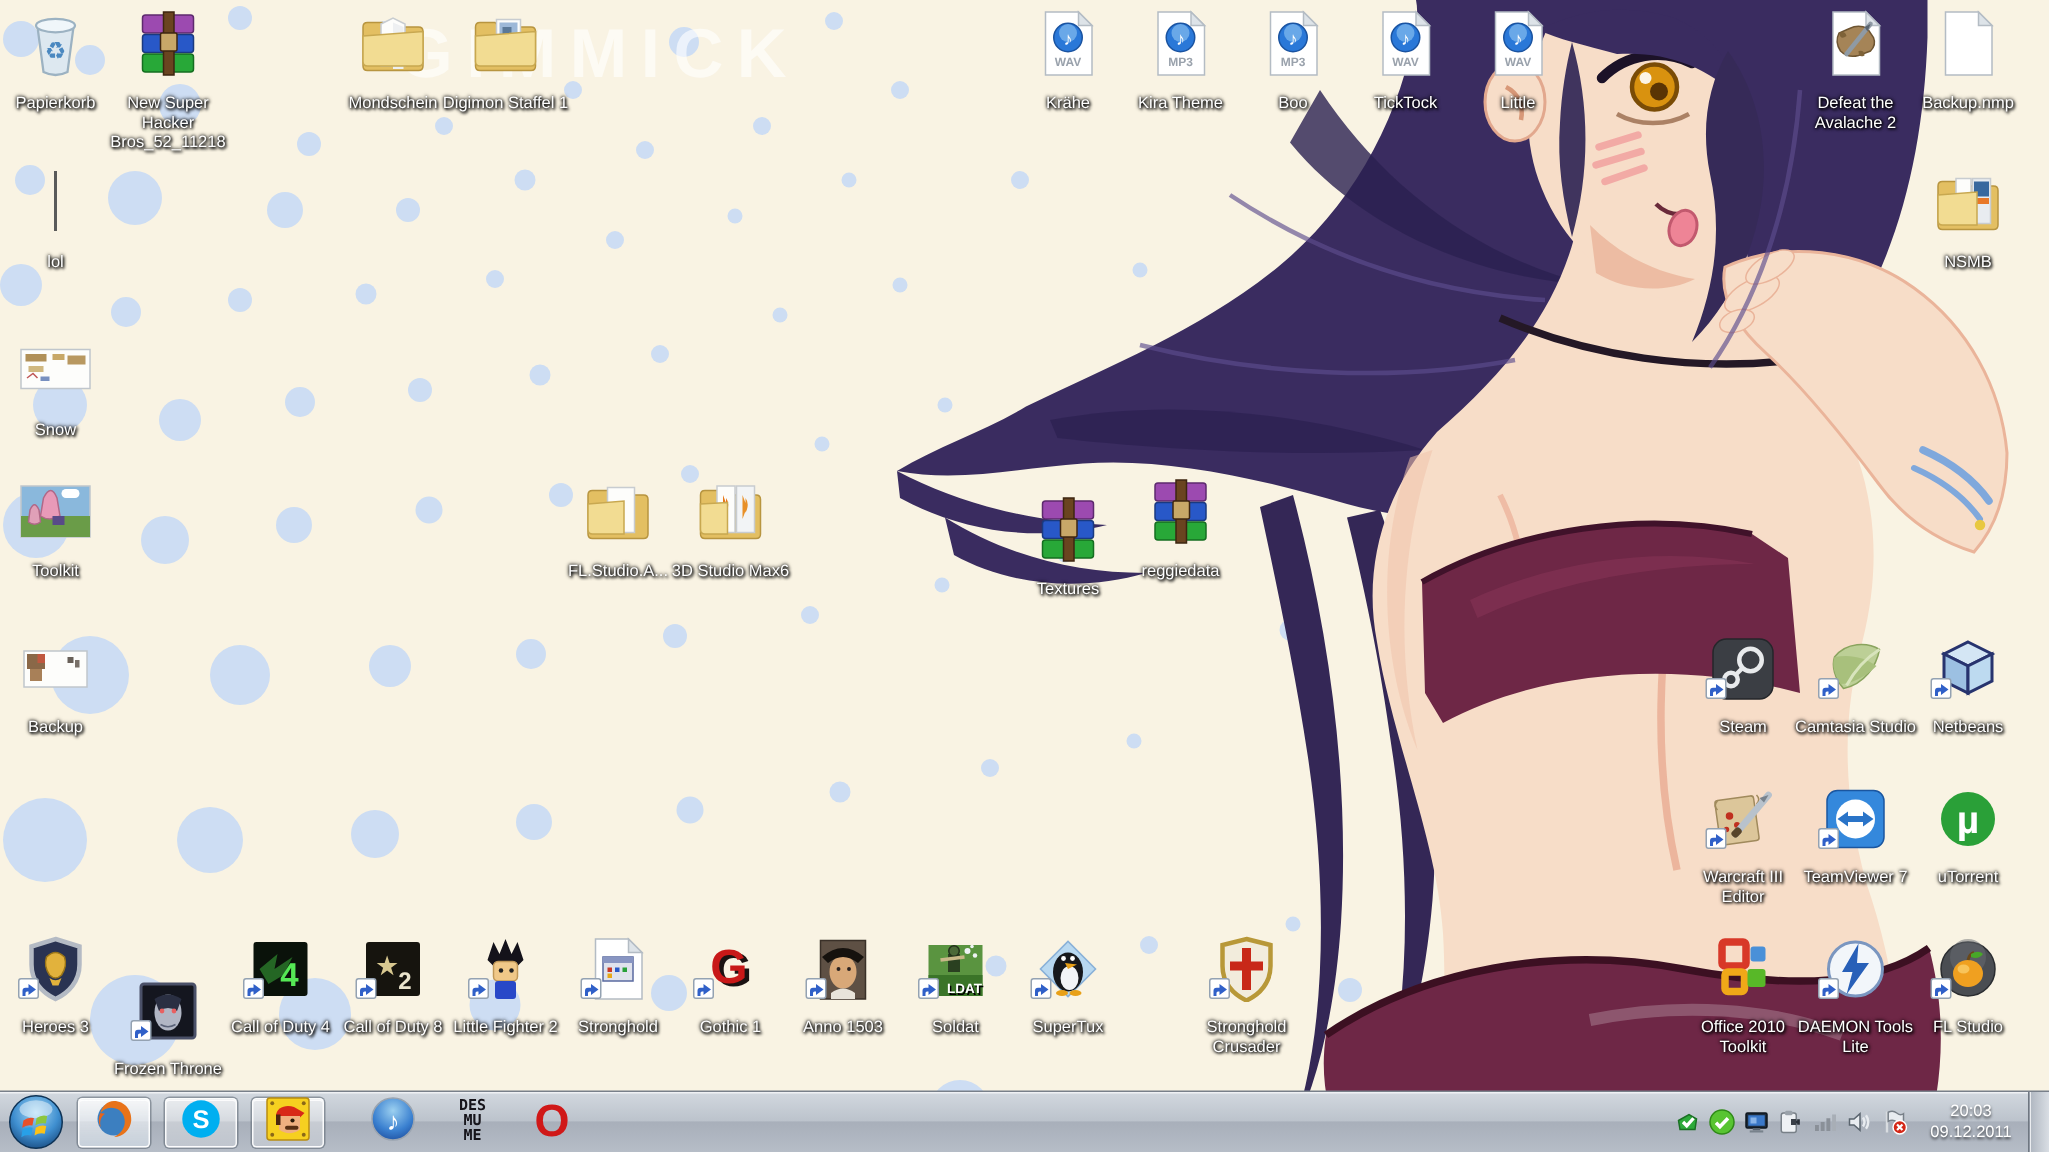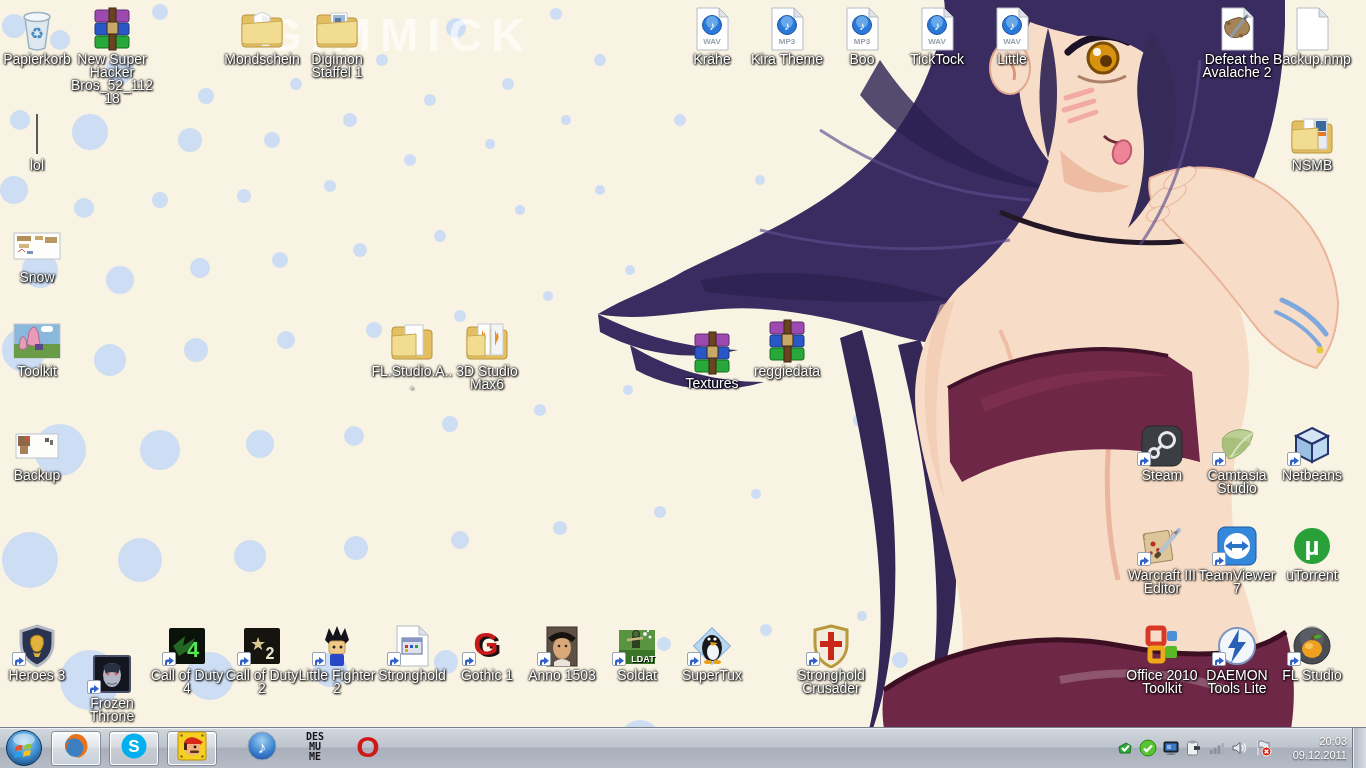--- a/index.html
+++ b/index.html
@@ -4,38 +4,38 @@
 <style>
   html,body{margin:0;padding:0;}
   body{width:1366px;height:768px;overflow:hidden;position:relative;
        font-family:"Liberation Sans",sans-serif;background:#f9f3e3;}
   .wall{position:absolute;left:0;top:0;z-index:0;}
   .watermark{position:absolute;left:266px;top:8px;z-index:1;font-size:46px;font-weight:bold;
        letter-spacing:9px;color:rgba(255,255,255,.62);user-select:none;}
   
   .dicon{position:absolute;width:84px;display:flex;flex-direction:column;align-items:center;z-index:2;}
   .ig{height:46px;width:56px;display:flex;align-items:flex-end;justify-content:center;position:relative;}
-  .lbl{margin-top:1px;font-size:14px;line-height:13px;color:#fff;text-align:center;max-width:84px;
+  .lbl{margin-top:11px;font-size:11px;line-height:13px;color:#fff;text-align:center;max-width:84px;
        overflow-wrap:anywhere;text-shadow:1px 1px 2px #000,0 0 3px rgba(0,0,0,.9),0 0 2px #000;}
   .sc{position:absolute;left:3px;bottom:2px;width:14px;height:14px;background:#fff;
        border:1px solid #94a2b2;border-radius:2px;box-sizing:border-box;}
   
   .taskbar{position:absolute;left:0;right:0;bottom:0;height:40px;z-index:5;display:flex;align-items:center;
        background:linear-gradient(#d2d8df 0%,#bcc3cc 48%,#a8afba 50%,#b6bdc7 100%);
        border-top:1px solid #78808a;box-shadow:inset 0 1px 0 rgba(255,255,255,.65);}
   .start-orb{width:38px;height:38px;margin:0 9px 0 5px;cursor:pointer;}
   .tb-btn{width:48px;height:33px;border-radius:3px;display:flex;align-items:center;justify-content:center;
        margin-right:10px;border:1px solid rgba(255,255,255,.9);box-sizing:border-box;cursor:pointer;
        background:linear-gradient(rgba(255,255,255,.55),rgba(255,255,255,.18));
        box-shadow:0 0 0 1px rgba(96,106,118,.6),inset 0 1px 0 rgba(255,255,255,.8);}
   .tb-btn.active{background:linear-gradient(rgba(255,255,255,.8),rgba(230,242,252,.4));}
   .tb-pin{width:44px;height:40px;display:flex;align-items:center;justify-content:center;margin-right:9px;cursor:pointer;}
   .tray{margin-left:auto;display:flex;align-items:center;height:100%;}
   .tri{width:22px;height:22px;display:flex;align-items:center;justify-content:center;margin-right:1px;cursor:pointer;}
-  .clock{width:66px;text-align:right;color:#fff;font-size:11px;line-height:14px;margin:0 5px 0 6px;
+  .clock{width:66px;text-align:center;color:#fff;font-size:11px;line-height:14px;margin:0 5px 0 6px;
        text-shadow:0 1px 2px rgba(0,0,0,.75);cursor:default;}
   .show-desktop{width:13px;height:40px;border-left:1px solid #6f7781;cursor:pointer;
        background:linear-gradient(90deg,#aeb5bf,#d9dee4);box-shadow:inset 1px 0 0 rgba(255,255,255,.75);}
 </style>
 </head>
 <body>
 
 <svg class="wall" width="1366" height="768" viewBox="0 0 1366 768">
   <rect width="1366" height="768" fill="#f9f3e3"></rect>
 
@@ -588,21 +588,21 @@
   <div class="ig">
     <svg width="44" height="44" viewBox="0 0 44 44">
       <rect x="4" y="4" width="36" height="36" rx="2" fill="#16140e"></rect>
       <text x="18" y="26" font-size="18" text-anchor="middle" fill="#d8c890">★</text>
       <text x="30" y="35" font-size="16" font-weight="bold" text-anchor="middle" fill="#eae4cc">2</text>
     </svg>
     <span class="sc"><svg width="12" height="12" viewBox="0 0 12 12">
           <path d="M2 10 V6.5 Q2 4.5 4 4.5 H6 V2 L11 5.7 L6 9.4 V7 H5 Q4 7 4 8 v2 Z" fill="#3060c8"></path>
         </svg></span>
   </div>
-  <div class="lbl">Call of Duty 2</div>
+  <div class="lbl">Call of Duty 8</div>
 </div>
 
 <div class="dicon" style="left:295px;top:622px">
   <div class="ig">
     <svg width="44" height="44" viewBox="0 0 44 44">
       <path d="M10 16 L14 4 L18 12 L22 2 L26 12 L30 4 L34 16 L30 20 L14 20 Z" fill="#14121a"></path>
       <rect x="14" y="17" width="16" height="13" rx="3" fill="#f0c888" stroke="#c09858"></rect>
       <circle cx="19" cy="23" r="1.5" fill="#222"></circle>
         <circle cx="26" cy="23" r="1.5" fill="#222"></circle>
       <rect x="15" y="30" width="14" height="12" rx="2" fill="#2848c8"></rect>

